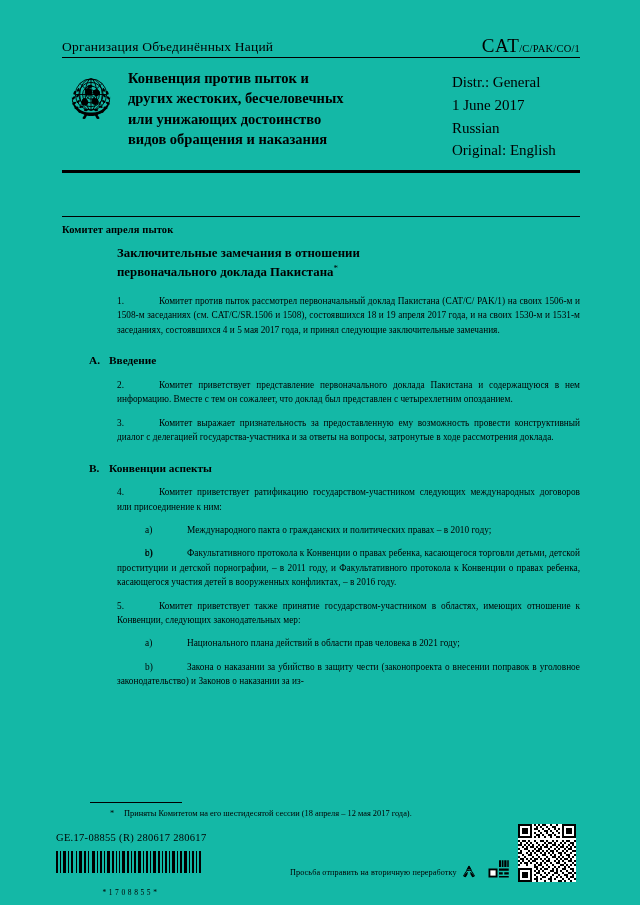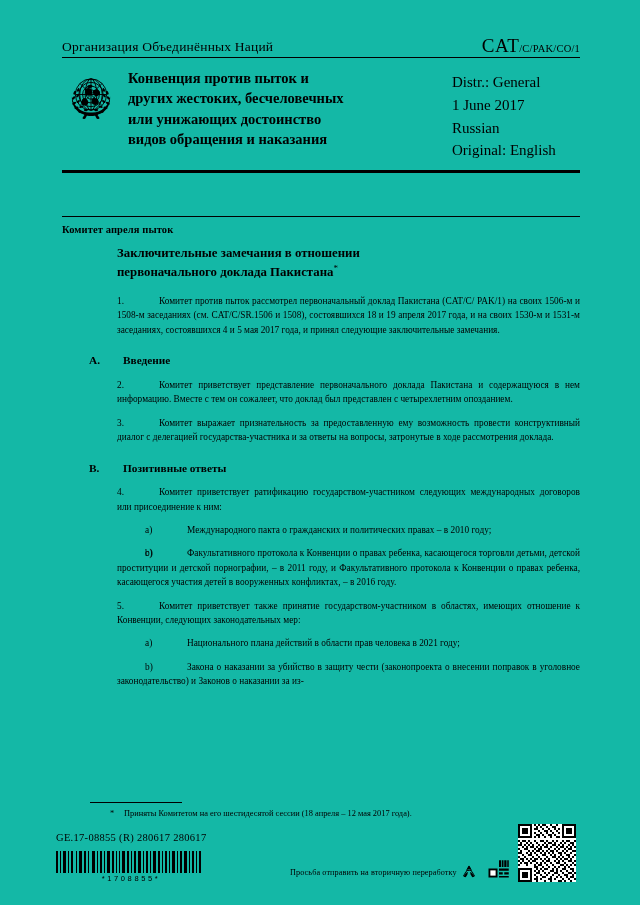--- a/index.html
+++ b/index.html
@@ -167,21 +167,21 @@
     position: relative;
     line-height: 1.3;
   }
   h2.section .sec-letter {
     position: absolute;
     left: 27px;
     top: 0;
   }
   h2.section .sec-name {
     display: inline-block;
-    margin-left: 34px;
+    margin-left: 20px;
   }
 
   
   .footnote-wrap {
     position: absolute;
     left: 62px;
     top: 802px;
     width: 518px;
   }
   .footnote-rule {
@@ -215,25 +215,25 @@
   }
 
   .barcode {
     position: absolute;
     left: 56px;
     top: 851px;
     width: 150px;
   }
   .barcode svg { display: block; }
   .barcode .bc-text {
-    font-family: Liberation Sans, sans-serif;
+    font-family: Liberation Serif, serif;
     font-size: 7.5px;
     letter-spacing: 2.6px;
     text-align: center;
-    margin-top: 1px;
+    margin-top: 15px;
   }
 
   .recycle {
     position: absolute;
     left: 290px;
     top: 864px;
     display: flex;
     align-items: center;
     white-space: nowrap;
   }
@@ -374,21 +374,21 @@
       <span class="ptext">Комитет приветствует представление первоначального доклада Пакистана и содержащуюся в нем информацию. Вместе с тем он сожалеет, что доклад был представлен с четырехлетним опозданием.</span>
     </p>
 
     <p class="para">
       <span class="num">3.</span>
       <span class="ptext">Комитет выражает признательность за предоставленную ему возможность провести конструктивный диалог с делегацией государства-участника и за ответы на вопросы, затронутые в ходе рассмотрения доклада.</span>
     </p>
 
     <h2 class="section">
       <span class="sec-letter">B.</span>
-      <span class="sec-name">Позитивные ответы</span>
+      <span class="sec-name">Конвенции аспекты</span>
     </h2>
 
     <p class="para">
       <span class="num">4.</span>
       <span class="ptext">Комитет приветствует ратификацию государством-участником следующих международных договоров или присоединение к ним:</span>
     </p>
 
     <p class="sub">
       <span class="letter">a)</span>
       <span class="ptext">Международного пакта о гражданских и политических правах – в 2010 году;</span>

